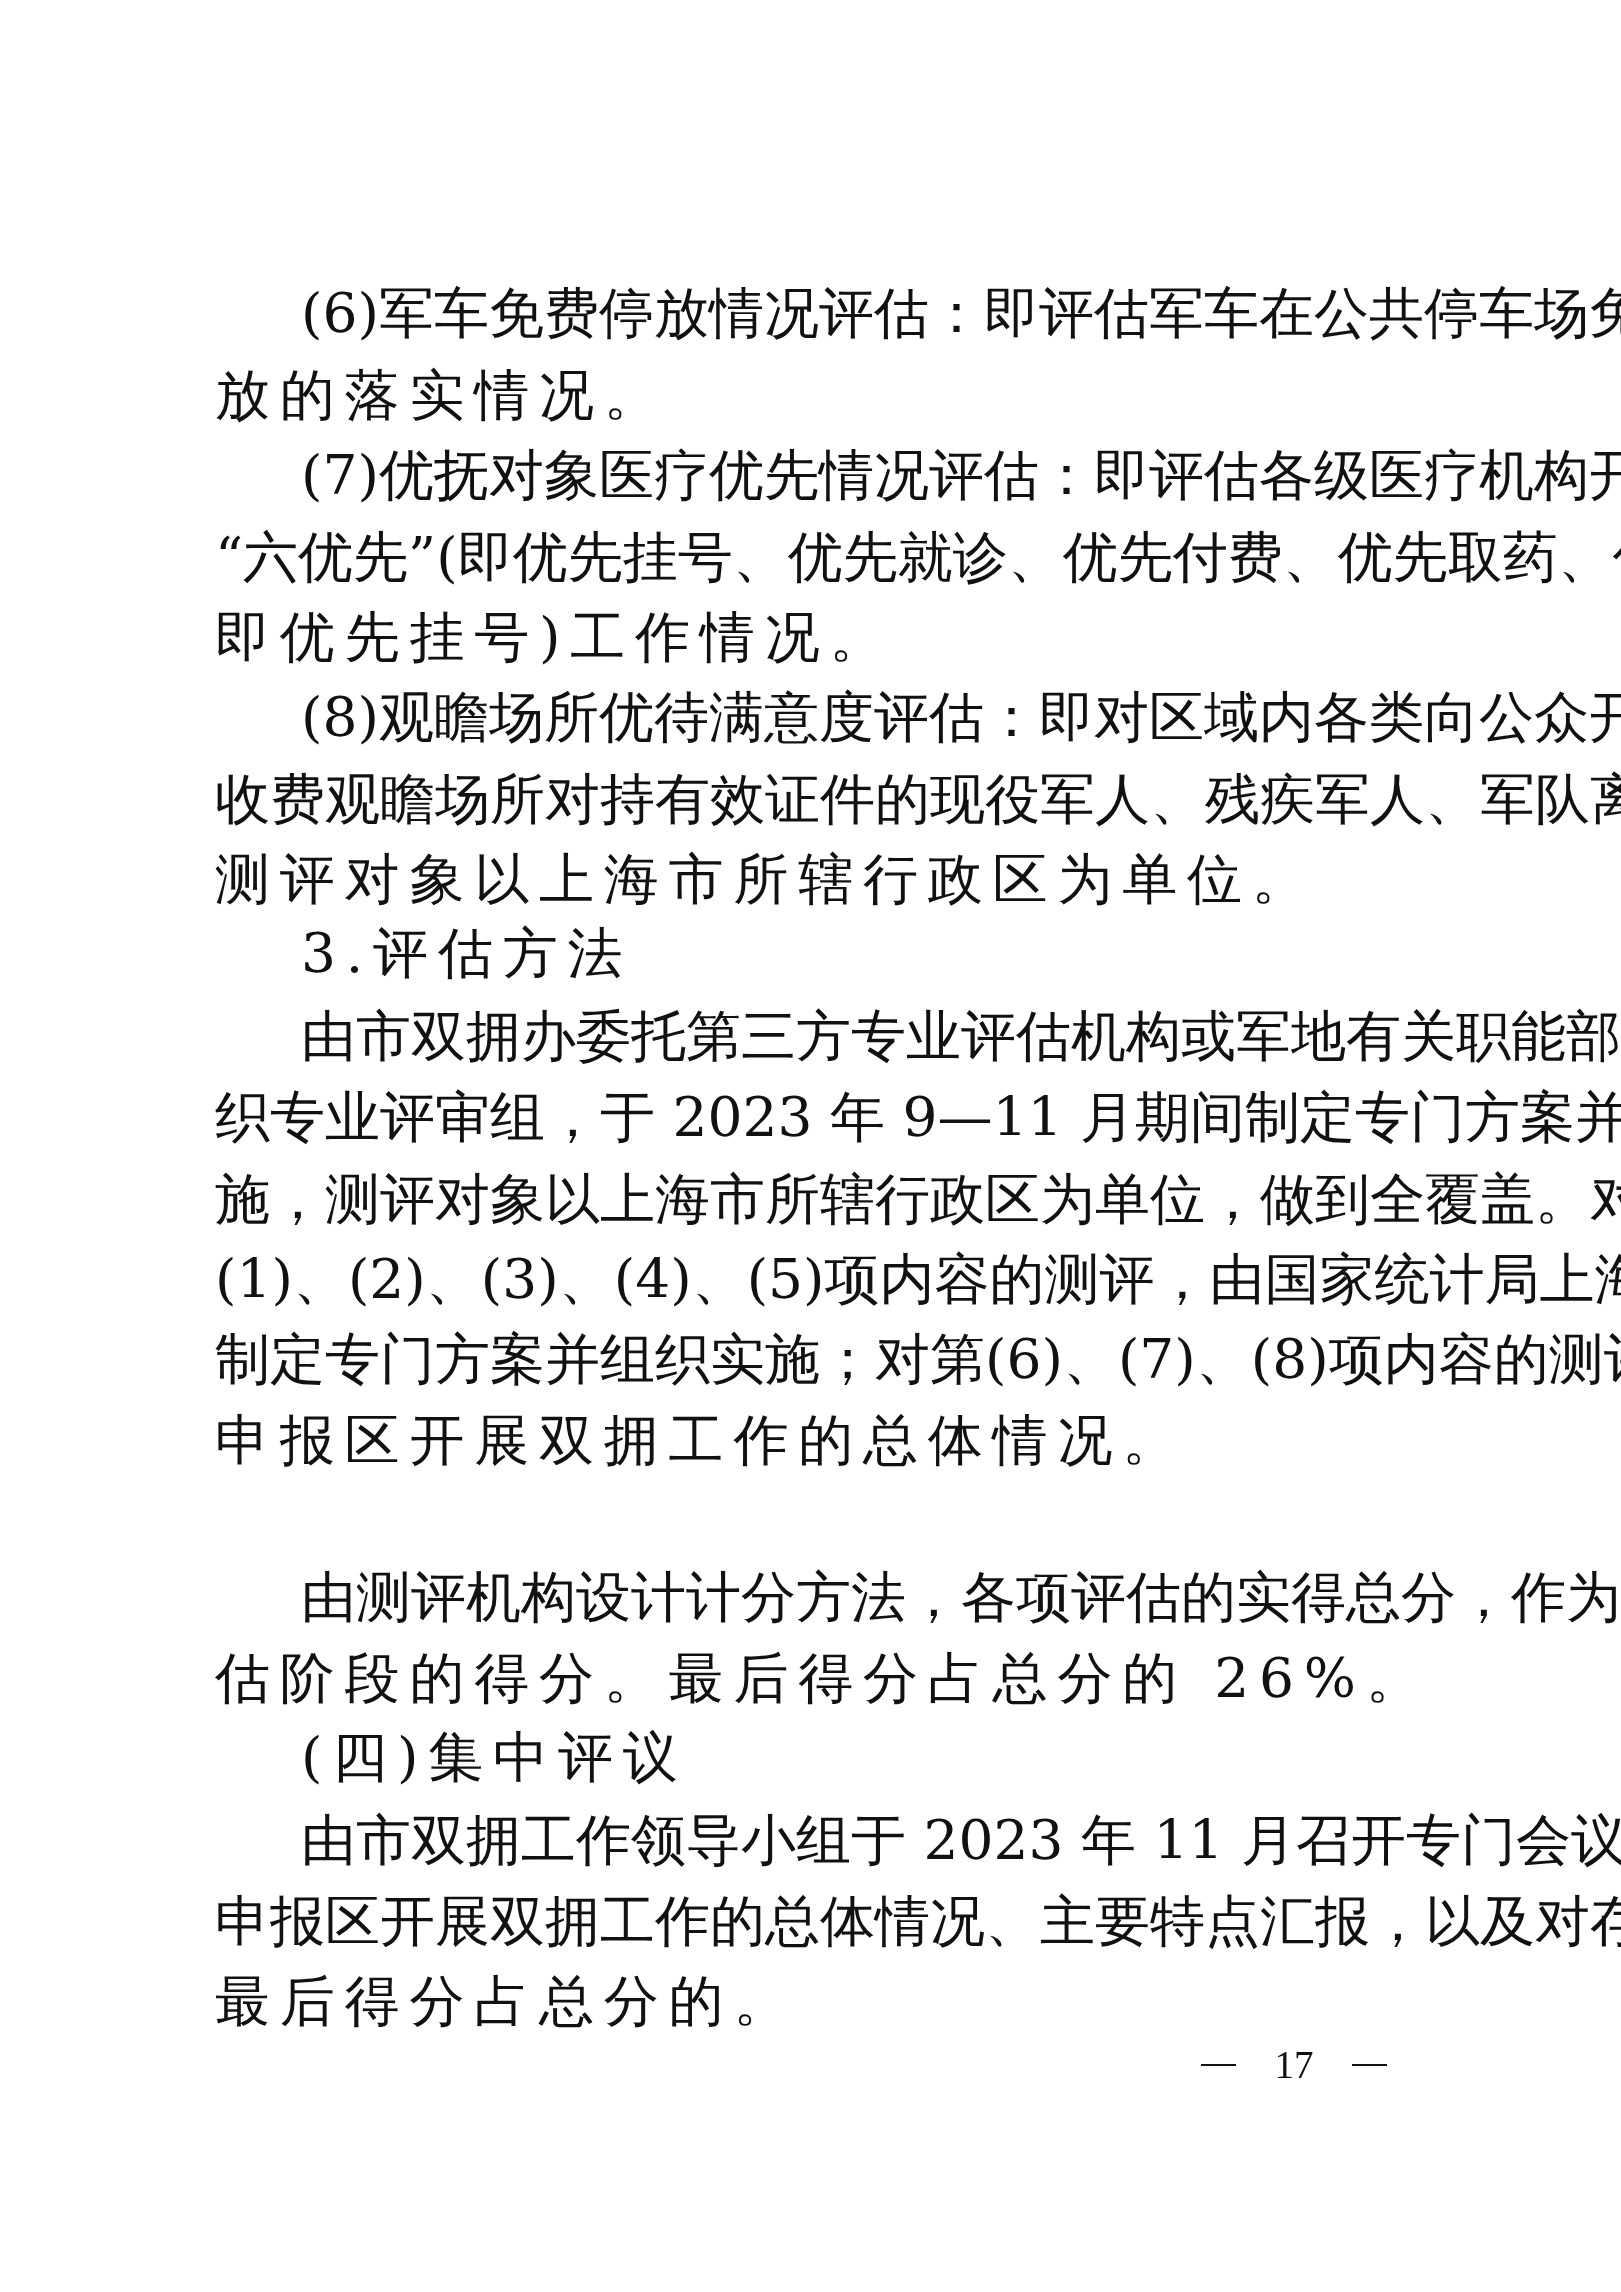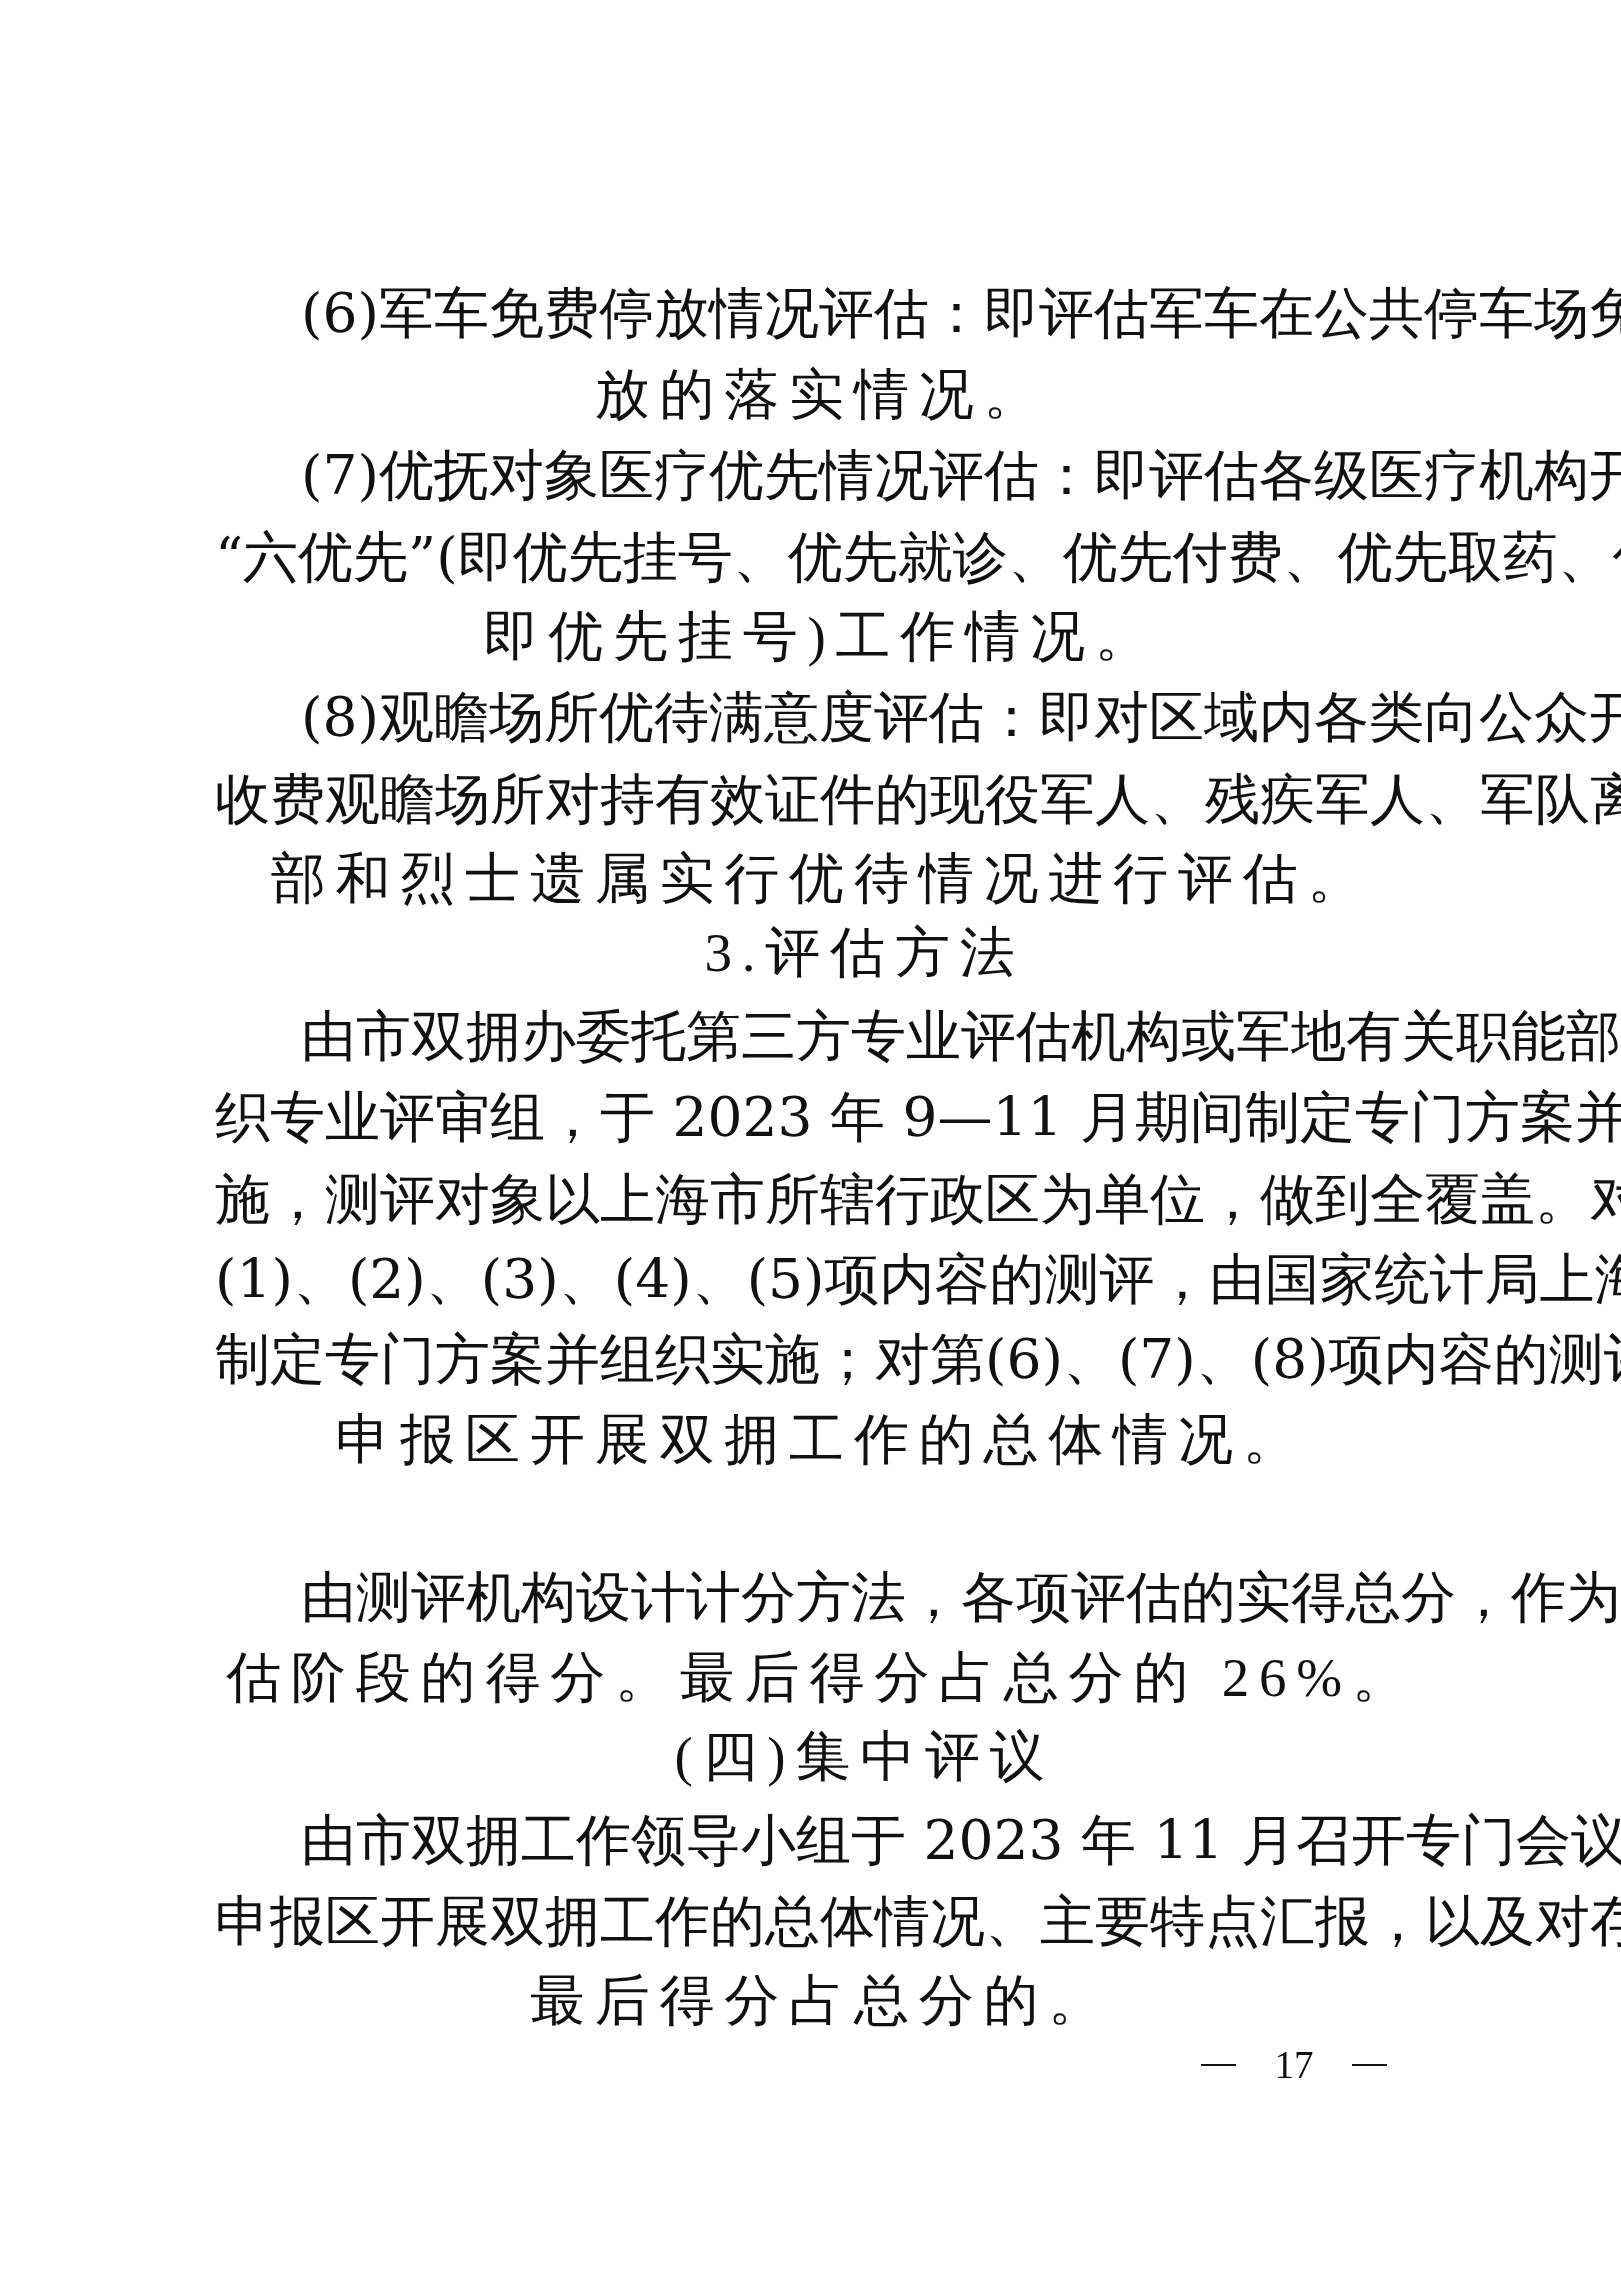--- a/index.html
+++ b/index.html
@@ -11,21 +11,21 @@
     width: 1213px;
     height: 80px;
     line-height: 80px;
     font-family: "DejaVu Serif", "Liberation Serif", serif;
     font-size: 55px;
     color: #111111;
     white-space: nowrap;
     overflow: visible;
   }
   .line.full { text-align: justify; text-align-last: justify; text-justify: inter-character; }
-  .line.last { text-align: center; letter-spacing: 9.8px; font-family: Liberation Serif, serif; }
+  .line.last { text-align: left; letter-spacing: 9.8px; }
   .line.indent { left: 301px; width: 1127px; }
   .page-number {
     position: absolute;
     left: 1201px;
     top: 2037px;
     width: 186px;
     height: 55px;
     line-height: 55px;
     font-family: "Liberation Serif", "DejaVu Serif", serif;
     font-size: 39px;
@@ -40,21 +40,21 @@
 <body>
 
 <div class="page">
   <div class="line indent full" style="top:273px">(6)军车免费停放情况评估：即评估军车在公共停车场免费停</div>
   <div class="line last" style="top:355px">放的落实情况。</div>
   <div class="line indent full" style="top:435px">(7)优抚对象医疗优先情况评估：即评估各级医疗机构开展</div>
   <div class="line full" style="top:517px">“六优先”(即优先挂号、优先就诊、优先付费、优先取药、优先化验、</div>
   <div class="line last" style="top:597px">即优先挂号)工作情况。</div>
   <div class="line indent full" style="top:677px">(8)观瞻场所优待满意度评估：即对区域内各类向公众开放的</div>
   <div class="line full" style="top:759px">收费观瞻场所对持有效证件的现役军人、残疾军人、军队离退休干</div>
-  <div class="line last" style="top:839px">部和烈士遗属实行优待情况进行评估。</div>
+  <div class="line last" style="top:839px">测评对象以上海市所辖行政区为单位。</div>
   <div class="line indent last" style="top:913px">3.评估方法</div>
   <div class="line indent full" style="top:996px">由市双拥办委托第三方专业评估机构或军地有关职能部门组</div>
   <div class="line full" style="top:1077px">织专业评审组，于 2023 年 9—11 月期间制定专门方案并组织实</div>
   <div class="line full" style="top:1159px">施，测评对象以上海市所辖行政区为单位，做到全覆盖。对以上</div>
   <div class="line full" style="top:1239px">(1)、(2)、(3)、(4)、(5)项内容的测评，由国家统计局上海调查总队</div>
   <div class="line full" style="top:1319px">制定专门方案并组织实施；对第(6)、(7)、(8)项内容的测评，由市</div>
   <div class="line last" style="top:1400px">申报区开展双拥工作的总体情况。</div>
   <div class="line indent full" style="top:1557px">由测评机构设计计分方法，各项评估的实得总分，作为社会评</div>
   <div class="line last" style="top:1638px">估阶段的得分。最后得分占总分的 26%。</div>
   <div class="line indent last" style="top:1717px">(四)集中评议</div>

